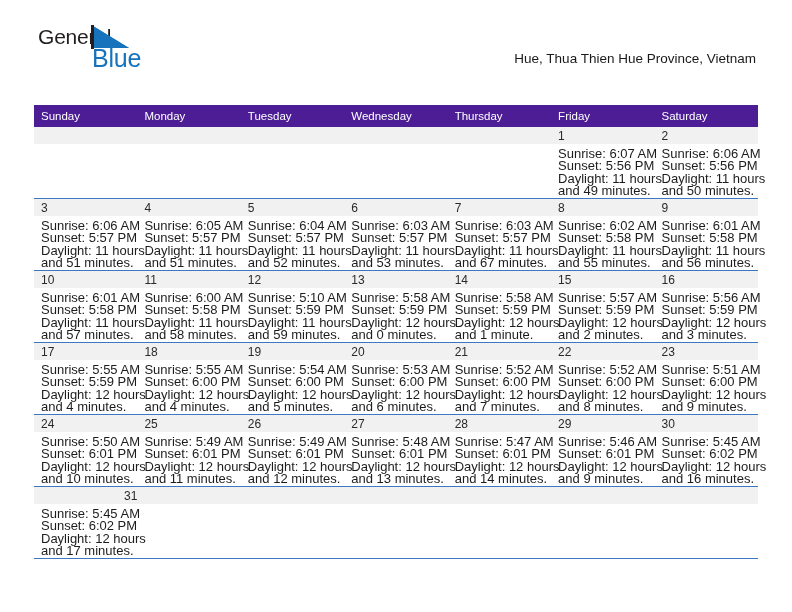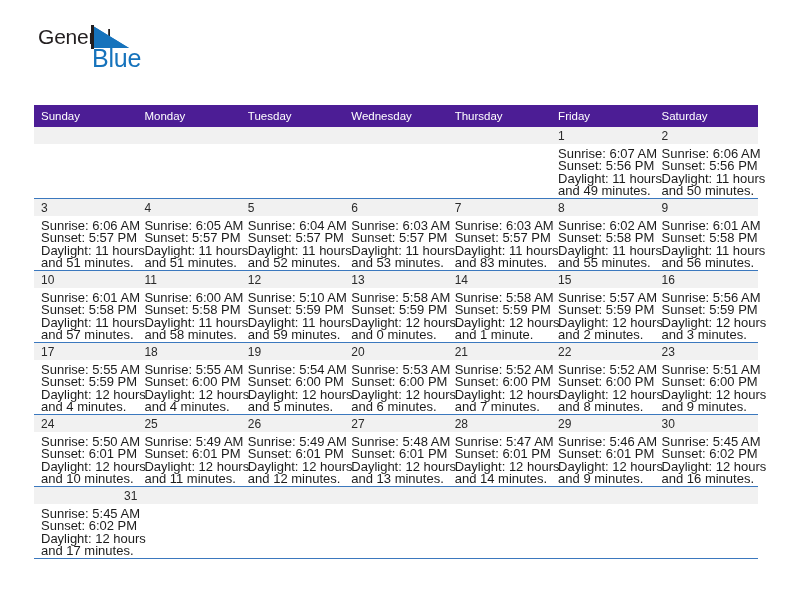--- a/index.html
+++ b/index.html
@@ -143,20 +143,21 @@
     <div class="logo">
       <span class="logo-general">General</span>
       <svg class="logo-flag" viewBox="0 0 40 24">
         <polygon points="2,1 2,23 38,23" fill="#1673bc" transform="translate(0,0)"></polygon>
         <polygon points="2,1 38,23 2,23" fill="#1673bc"></polygon>
         <rect x="0" y="0" width="3" height="24" fill="#231f20"></rect>
       </svg>
       <span class="logo-blue">Blue</span>
     </div>
 
+    <div class="subtitle">Hue, Thua Thien Hue Province, Vietnam</div>
   </div>
 
   <table class="cal">
     <thead>
       <tr>
         <th>Sunday</th>
         <th>Monday</th>
         <th>Tuesday</th>
         <th>Wednesday</th>
         <th>Thursday</th>
@@ -264,21 +265,21 @@
               </div>
             </div>
           </td>
           <td>
             <div class="daycell">
               <div class="daynum">7</div>
               <div class="info">
                 <div>Sunrise: 6:03 AM</div>
                 <div>Sunset: 5:57 PM</div>
                 <div>Daylight: 11 hours</div>
-                <div>and 83 minutes.</div>
+                <div>and 67 minutes.</div>
               </div>
             </div>
           </td>
           <td>
             <div class="daycell">
               <div class="daynum">8</div>
               <div class="info">
                 <div>Sunrise: 6:02 AM</div>
                 <div>Sunset: 5:58 PM</div>
                 <div>Daylight: 11 hours</div>

